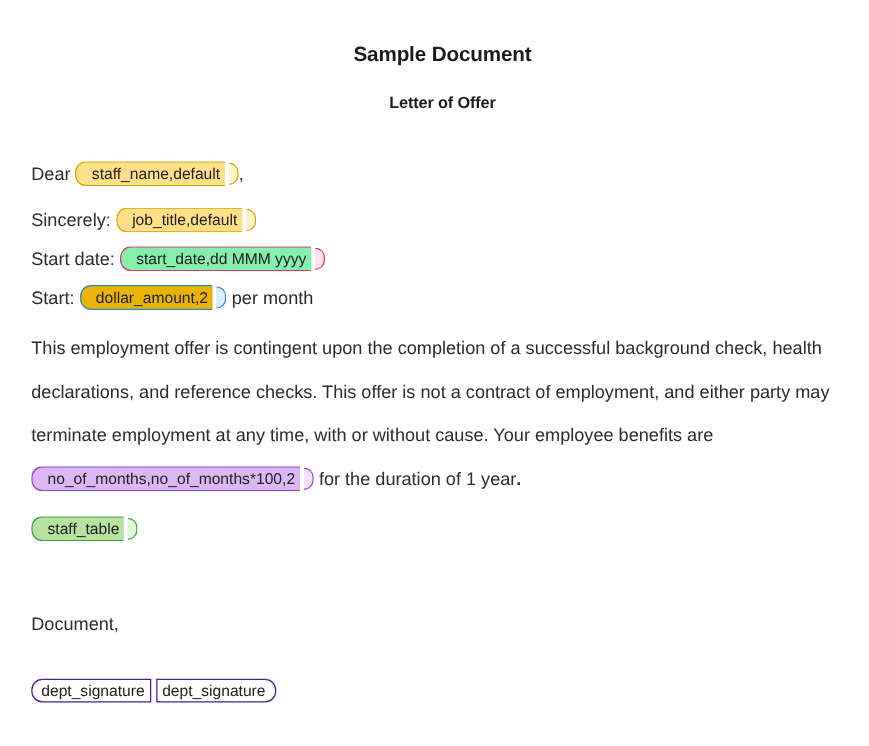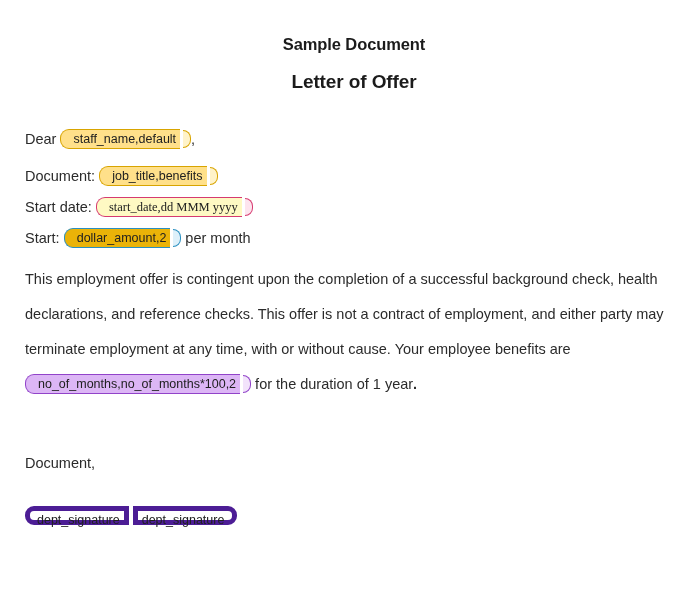--- a/index.html
+++ b/index.html
@@ -31,21 +31,21 @@
     font-size: 16.5px;
     letter-spacing: -0.1px;
     color: #1b1b1b;
     margin: 0;
     padding-top: 34px;
     line-height: 20px;
   }
   .doc-subtitle {
     text-align: center;
     font-weight: bold;
-    font-size: 19px;
+    font-size: 13px;
     letter-spacing: -0.1px;
     color: #1b1b1b;
     margin: 0;
     padding-top: 18px;
     line-height: 20px;
   }
 
   
   .body-area {
     padding-top: 34px;
@@ -101,21 +101,21 @@
     border-top-right-radius: 9px;
     border-bottom-right-radius: 9px;
     position: relative;
     top: 4px;
   }
 
   
   .tag.yellow .tag-text { background: #ffe08a; border-color: #d8a400; }
   .tag.yellow .tag-cap  { background: #fff3c9; border-color: #d8a400; }
 
-  .tag.pink .tag-text { background: #fef9c3; border-color: #d63a70; font-family: Liberation Serif, serif; }
+  .tag.pink .tag-text { background: #86efac; border-color: #d63a70; }
   .tag.pink .tag-cap  { background: #fde4ee; border-color: #d63a70; }
 
   .tag.blue .tag-text { background: #eab308; border-color: #2a8fc0; }
   .tag.blue .tag-cap  { background: #ddf0fa; border-color: #2a8fc0; }
 
   .tag.purple .tag-text { background: #dcb6f5; border-color: #9143c9; text-align: right; }
   .tag.purple .tag-cap  { background: #f2e3fb; border-color: #9143c9; }
 
   .tag.green .tag-text { background: #b7e2a0; border-color: #3f9f3f; }
   .tag.green .tag-cap  { background: #e3f6da; border-color: #3f9f3f; }
@@ -124,21 +124,21 @@
   .sig-row {
     white-space: nowrap;
     line-height: 0;
   }
   .sig-open, .sig-close {
     display: inline-block;
     font-size: 12.5px;
     line-height: 16px;
     color: #202020;
     background: #ffffff;
-    border: 5px solid #4c1d95;
+    border: 1px solid #4c1d95;
     box-sizing: border-box;
     height: 19px;
     padding: 1px 4px 1px 7px;
   }
   .sig-open {
     border-top-left-radius: 9px;
     border-bottom-left-radius: 9px;
   }
   .sig-close {
     margin-left: 4px;
@@ -155,28 +155,29 @@
 <div class="page">
 
   <h1 class="doc-title">Sample Document</h1>
   <h2 class="doc-subtitle">Letter of Offer</h2>
 
   <div class="body-area">
 
     <p class="para"><span>Dear </span><span class="tag yellow"><span class="tag-text">staff_name,default</span><span class="tag-cap"></span></span><span>,</span></p>
 
 
-    <p class="para tight"><span>Document: </span><span class="tag yellow"><span class="tag-text">job_title,benefits</span><span class="tag-cap"></span></span><span></span></p>
+    <p class="para tight"><span>Sincerely: </span><span class="tag yellow"><span class="tag-text">job_title,default</span><span class="tag-cap"></span></span><span></span></p>
 
     <p class="para tight"><span>Start date: </span><span class="tag pink"><span class="tag-text">start_date,dd MMM yyyy</span><span class="tag-cap"></span></span><span></span></p>
 
     <p class="para"><span>Start: </span><span class="tag blue"><span class="tag-text">dollar_amount,2</span><span class="tag-cap"></span></span><span> per month</span></p>
 
     <p class="para flow"><span>This employment offer is contingent upon the completion of a successful background check, health declarations, and reference checks. This offer is not a contract of employment, and either party may terminate employment at any time, with or without cause. Your employee benefits are </span><span class="tag purple"><span class="tag-text">no_of_months,no_of_months*100,2</span><span class="tag-cap"></span></span><span> for the duration of 1 year</span><span class="bold-dot">.</span></p>
 
+    <p class="para"><span class="tag green"><span class="tag-text">staff_table</span><span class="tag-cap"></span></span></p>
 
     <div class="spacer-lg"></div>
 
     <p class="para">Document,</p>
 
     <div class="spacer-md"></div>
 
     <div class="sig-row"><span class="sig-open">dept_signature</span><span class="sig-close">dept_signature</span></div>
 
   </div>

